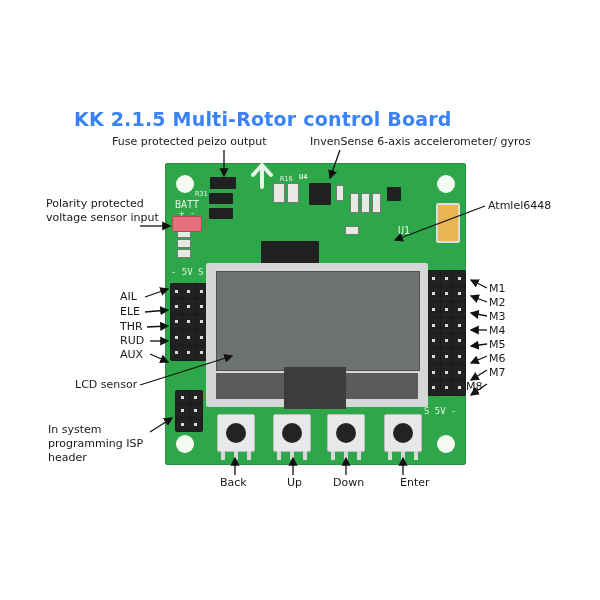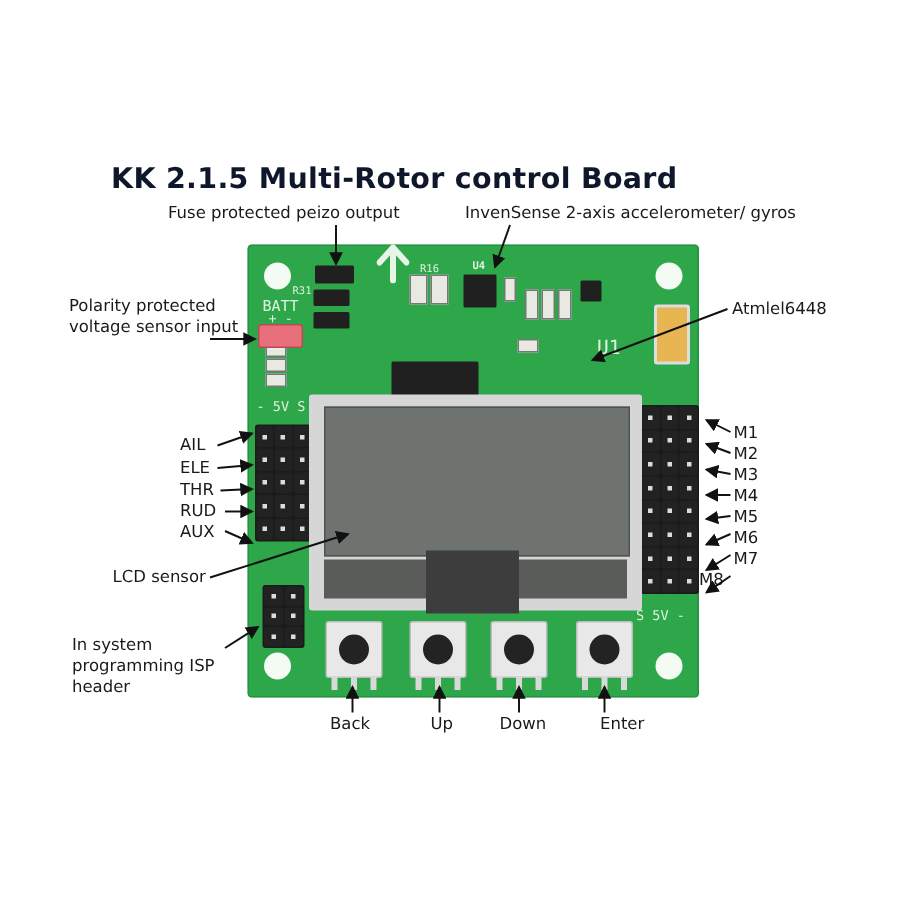--- a/index.html
+++ b/index.html
@@ -1,17 +1,17 @@
 <!DOCTYPE html>
 <html><head>
 <meta charset="utf-8">
 <style>
   html,body{margin:0;padding:0;background:#ffffff;}
   body{width:600px;height:600px;position:relative;overflow:hidden;font-family:"DejaVu Sans",sans-serif;color:#111;}
-  .title{position:absolute;left:74px;top:108px;font-family:"DejaVu Sans",sans-serif;font-weight:bold;font-size:19px;letter-spacing:0.2px;white-space:nowrap;color:#0f172a;}
+  .title{position:absolute;left:74px;top:108px;font-family:"DejaVu Sans",sans-serif;font-weight:bold;font-size:19px;letter-spacing:0.2px;white-space:nowrap;color:#3b82f6;}
   .lbl{position:absolute;font-size:11px;line-height:14px;white-space:nowrap;color:#1a1a1a;}
   .lbl.multi{white-space:normal;}
   .board{position:absolute;left:165px;top:163px;width:301px;height:302px;background:#2ea64a;border-radius:3px;box-shadow:0 0 0 1px #27913f inset;}
   .hole{position:absolute;width:18px;height:18px;border-radius:50%;background:#f4fbf2;}
   .silk{position:absolute;color:#dff3df;font-size:9px;font-family:"DejaVu Sans Mono",monospace;}
   .pin-block{position:absolute;background:#1b1b1b;border-radius:2px;display:grid;gap:1px;padding:1px;}
   .pin{background:#222;border-radius:2px;position:relative;}
   .pin::after{content:"";position:absolute;left:50%;top:50%;width:3px;height:3px;margin:-1.5px 0 0 -1.5px;background:#dcdcdc;}
   .lcd-frame{position:absolute;left:206px;top:263px;width:222px;height:144px;background:#d6d6d6;border-radius:2px;}
   .lcd-screen{position:absolute;left:10px;top:8px;width:202px;height:98px;background:#6f736f;border:1px solid #4f524f;}
@@ -25,21 +25,21 @@
   .cap-tant{position:absolute;left:436px;top:203px;width:20px;height:36px;background:#e7b552;border:2px solid #ddd;border-radius:2px;}
   .batt-conn{position:absolute;left:172px;top:216px;width:28px;height:14px;background:#e7707c;border:1px solid #b94a55;border-radius:2px;}
   svg.arrows{position:absolute;left:0;top:0;width:600px;height:600px;pointer-events:none;}
 </style>
 </head>
 <body>
 
 <div class="title">KK 2.1.5 Multi-Rotor control Board</div>
 
 <div class="lbl" style="left:112px;top:135px;">Fuse protected peizo output</div>
-<div class="lbl" style="left:310px;top:135px;">InvenSense 2-axis accelerometer/ gyros</div>
+<div class="lbl" style="left:310px;top:135px;">InvenSense 6-axis accelerometer/ gyros</div>
 <div class="lbl" style="left:488px;top:199px;">Atmlel6448</div>
 <div class="lbl multi" style="left:46px;top:197px;width:115px;">Polarity protected voltage sensor input</div>
 <div class="lbl" style="left:75px;top:378px;">LCD sensor</div>
 <div class="lbl multi" style="left:48px;top:423px;width:110px;">In system programming ISP header</div>
 
 <div class="lbl" style="left:120px;top:290px;">AIL</div>
 <div class="lbl" style="left:120px;top:305px;">ELE</div>
 <div class="lbl" style="left:120px;top:320px;">THR</div>
 <div class="lbl" style="left:120px;top:334px;">RUD</div>
 <div class="lbl" style="left:120px;top:348px;">AUX</div>
@@ -61,22 +61,22 @@
 <div class="board">
   <div class="hole" style="left:11px;top:12px;"></div>
   <div class="hole" style="left:272px;top:12px;"></div>
   <div class="hole" style="left:11px;top:272px;"></div>
   <div class="hole" style="left:272px;top:272px;"></div>
 
   <div class="silk" style="left:10px;top:36px;font-size:10px;">BATT</div>
   <div class="silk" style="left:14px;top:45px;">+ -</div>
   <div class="silk" style="left:6px;top:104px;">- 5V S</div>
   <div class="silk" style="left:259px;top:243px;">S 5V -</div>
-  <div class="silk" style="left:150px;top:10px;font-size:7px;font-weight:bold;">U4</div>
-  <div class="silk" style="left:233px;top:62px;font-size:13px;">U1</div>
+  <div class="silk" style="left:134px;top:10px;font-size:7px;font-weight:bold;">U4</div>
+  <div class="silk" style="left:233px;top:62px;font-size:10px;">U1</div>
   <div class="silk" style="left:30px;top:27px;font-size:7px;">R31</div>
   <div class="silk" style="left:115px;top:12px;font-size:7px;">R16</div>
 
   <svg style="position:absolute;left:86px;top:0px;" width="22" height="26" viewBox="0 0 22 26">
       <path d="M11 2 L20 12 M11 2 L2 12 M11 2 L11 24" stroke="#e8f4e8" stroke-width="4" fill="none" stroke-linecap="round"></path>
     </svg>
 
   <div class="chip" style="left:45px;top:14px;width:26px;height:12px;"></div>
   <div class="chip" style="left:44px;top:30px;width:24px;height:11px;"></div>
   <div class="chip" style="left:44px;top:45px;width:24px;height:11px;"></div>

